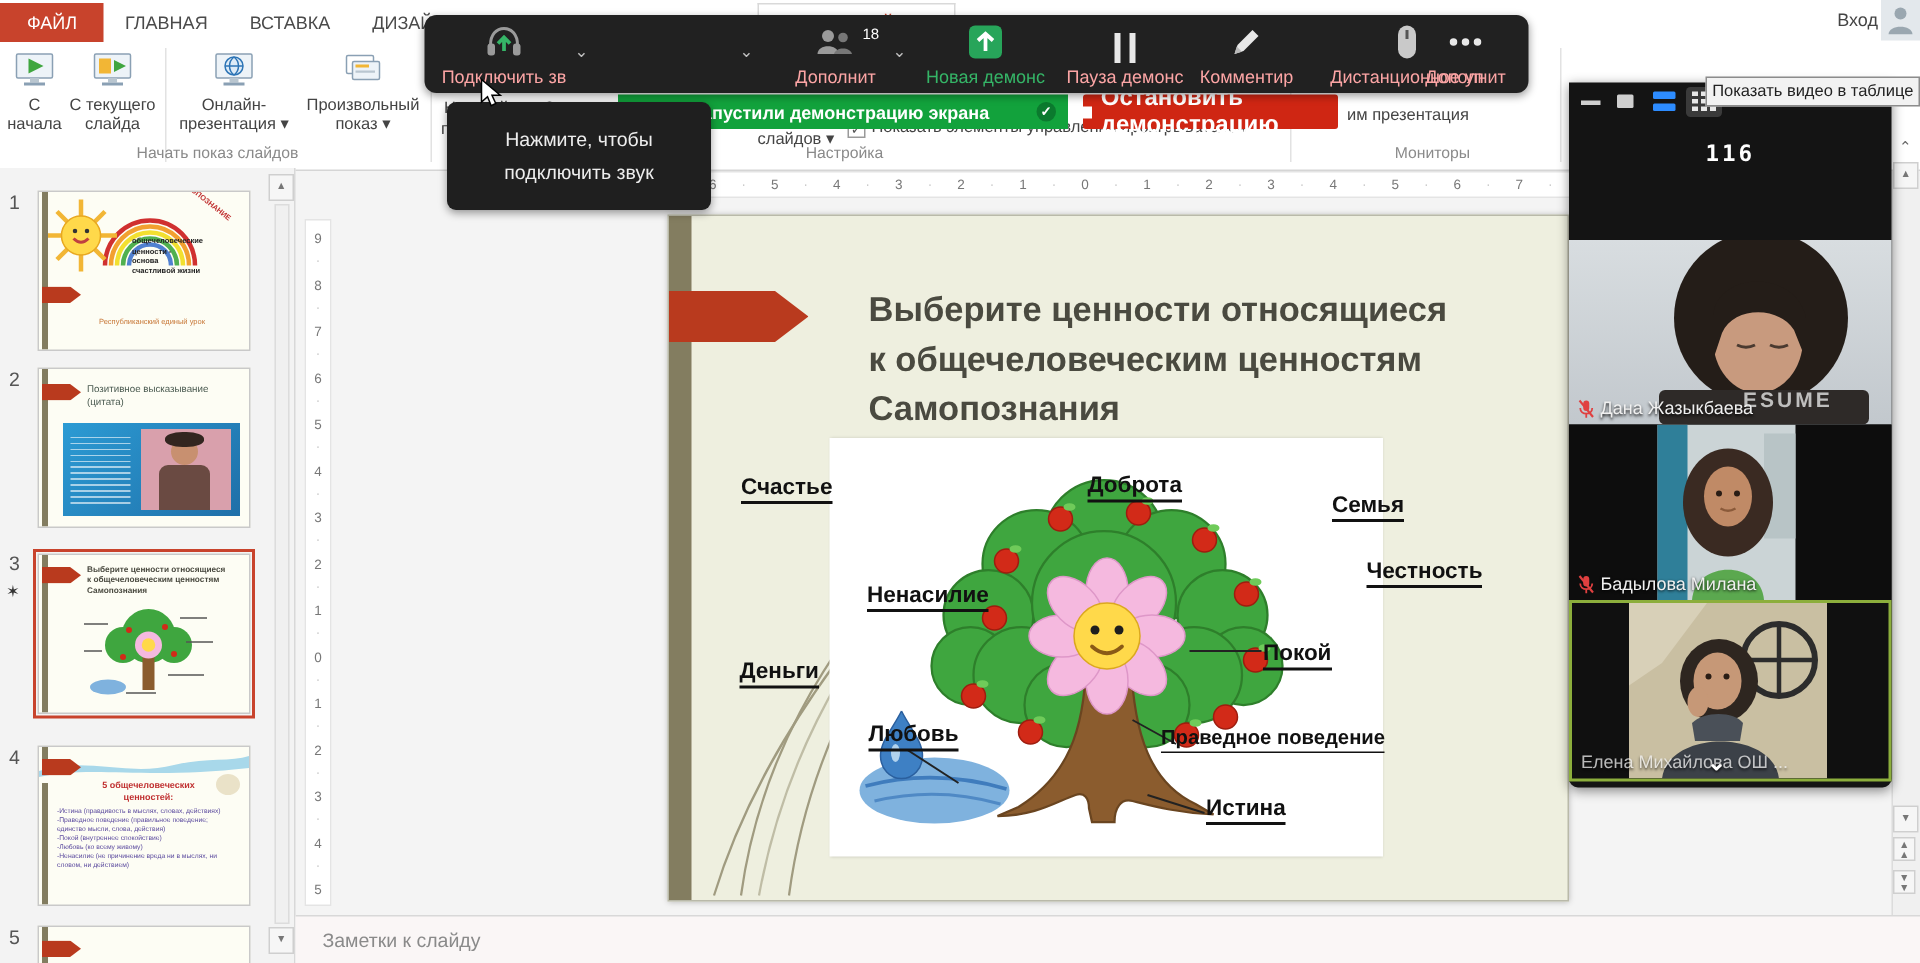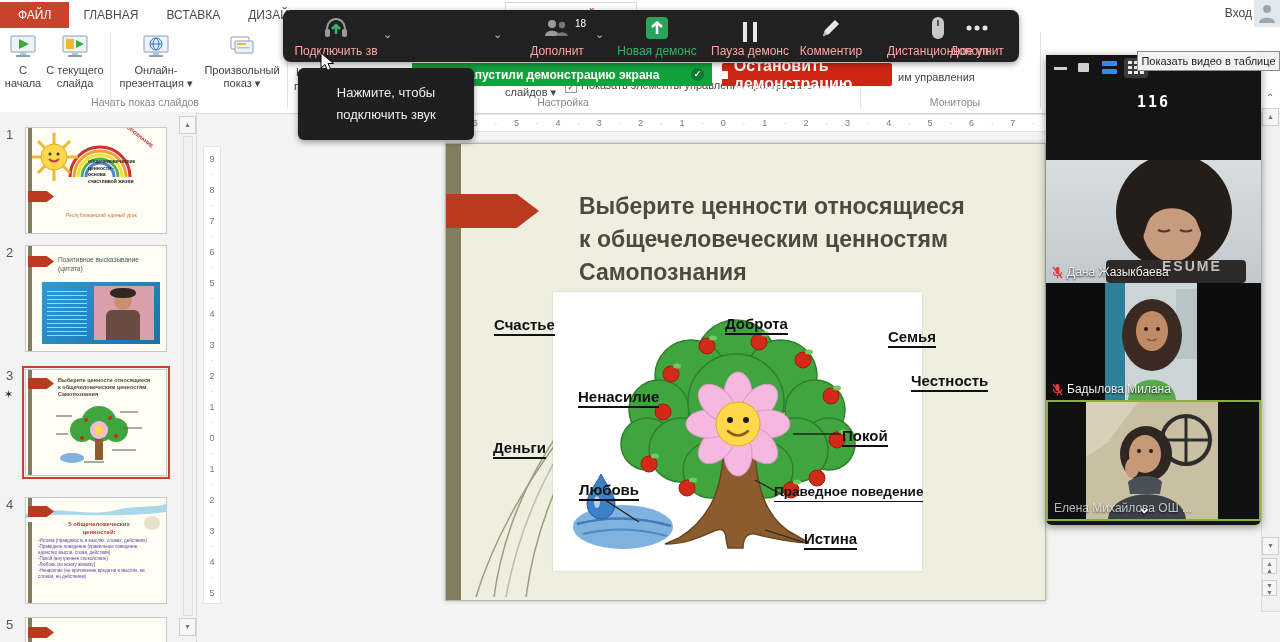--- a/index.html
+++ b/index.html
@@ -181,21 +181,21 @@
     </div>
     <div class="rsep" style="left:287px;"></div>
 
     <div class="rpartial" style="left:296px;top:38px;">Настройка</div>
     <div class="rpartial" style="left:294px;top:52px;">по</div>
     <div class="rpartial" style="left:362px;top:38px;">Скрыть</div>
     <div class="rpartial" style="left:505px;top:58px;">слайдов ▾</div>
     <div class="rpartial" style="left:565px;top:51px;white-space:nowrap;">
       <span class="rcheck">✓</span><span>Показать элементы управления проигрывателем</span>
     </div>
-    <div class="rpartial" style="left:898px;top:43px;">им управления</div>
+    <div class="rpartial" style="left:898px;top:43px;">им презентация</div>
 
     <div class="rgroup" style="left:60px;width:170px;">Начать показ слайдов</div>
     <div class="rgroup" style="left:478px;width:170px;">Настройка</div>
     <div class="rgroup" style="left:870px;width:170px;">Мониторы</div>
     <div class="rsep" style="left:860px;"></div>
     <div class="rsep" style="left:1040px;"></div>
   </div>
 
   <div class="ruler-h">
       <span class="rnum">11</span>
@@ -484,20 +484,23 @@
     <div class="vlabel" style="left:358px;top:386px;">Истина</div>
   </div>
 
   <div class="scrollcol" style="left:1261px;top:85px;width:18px;height:525px;"></div>
   <div class="abs" style="left:1266px;top:92px;font-size:10px;color:#666;z-index:6;">⌃</div>
   <div class="sbtn" style="left:1262px;top:108px;z-index:6;">▲</div>
   <div class="sbtn" style="left:1262px;top:537px;z-index:6;">▼</div>
   <div class="sbtn" style="left:1262px;top:558px;z-index:6;line-height:7px;padding-top:1px;box-sizing:border-box;">▲<br>▲</div>
   <div class="sbtn" style="left:1262px;top:580px;z-index:6;line-height:7px;padding-top:1px;box-sizing:border-box;">▼<br>▼</div>
 
+  <div class="notes">
+    <span>Заметки к слайду</span>
+  </div>
 
   <div class="zbanner">
     <span style="display:inline-block;width:14px;height:14px;background:#0C8A32;border-radius:3px;margin:0 6px 0 8px;color:#CFF5DC;font-size:10px;line-height:14px;text-align:center;">↑</span>
     <span>Вы запустили демонстрацию экрана</span>
     <span style="margin-left:auto;margin-right:8px;display:inline-block;width:13px;height:13px;border-radius:50%;background:#0B7A2E;color:#fff;font-size:9px;line-height:13px;text-align:center;">✓</span>
   </div>
   <div class="zstop">
     <span style="display:inline-block;width:8px;height:8px;background:#fff;margin-right:6px;"></span>
     <span>Остановить демонстрацию</span>
   </div>

